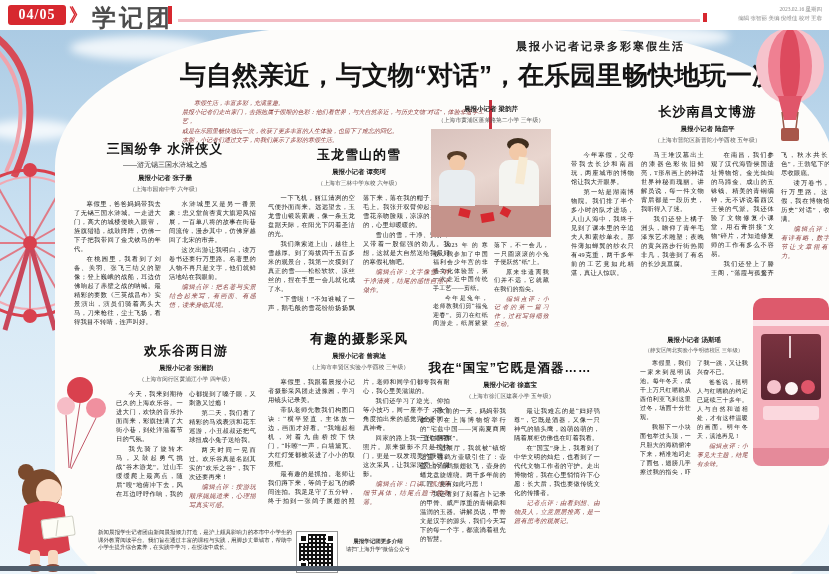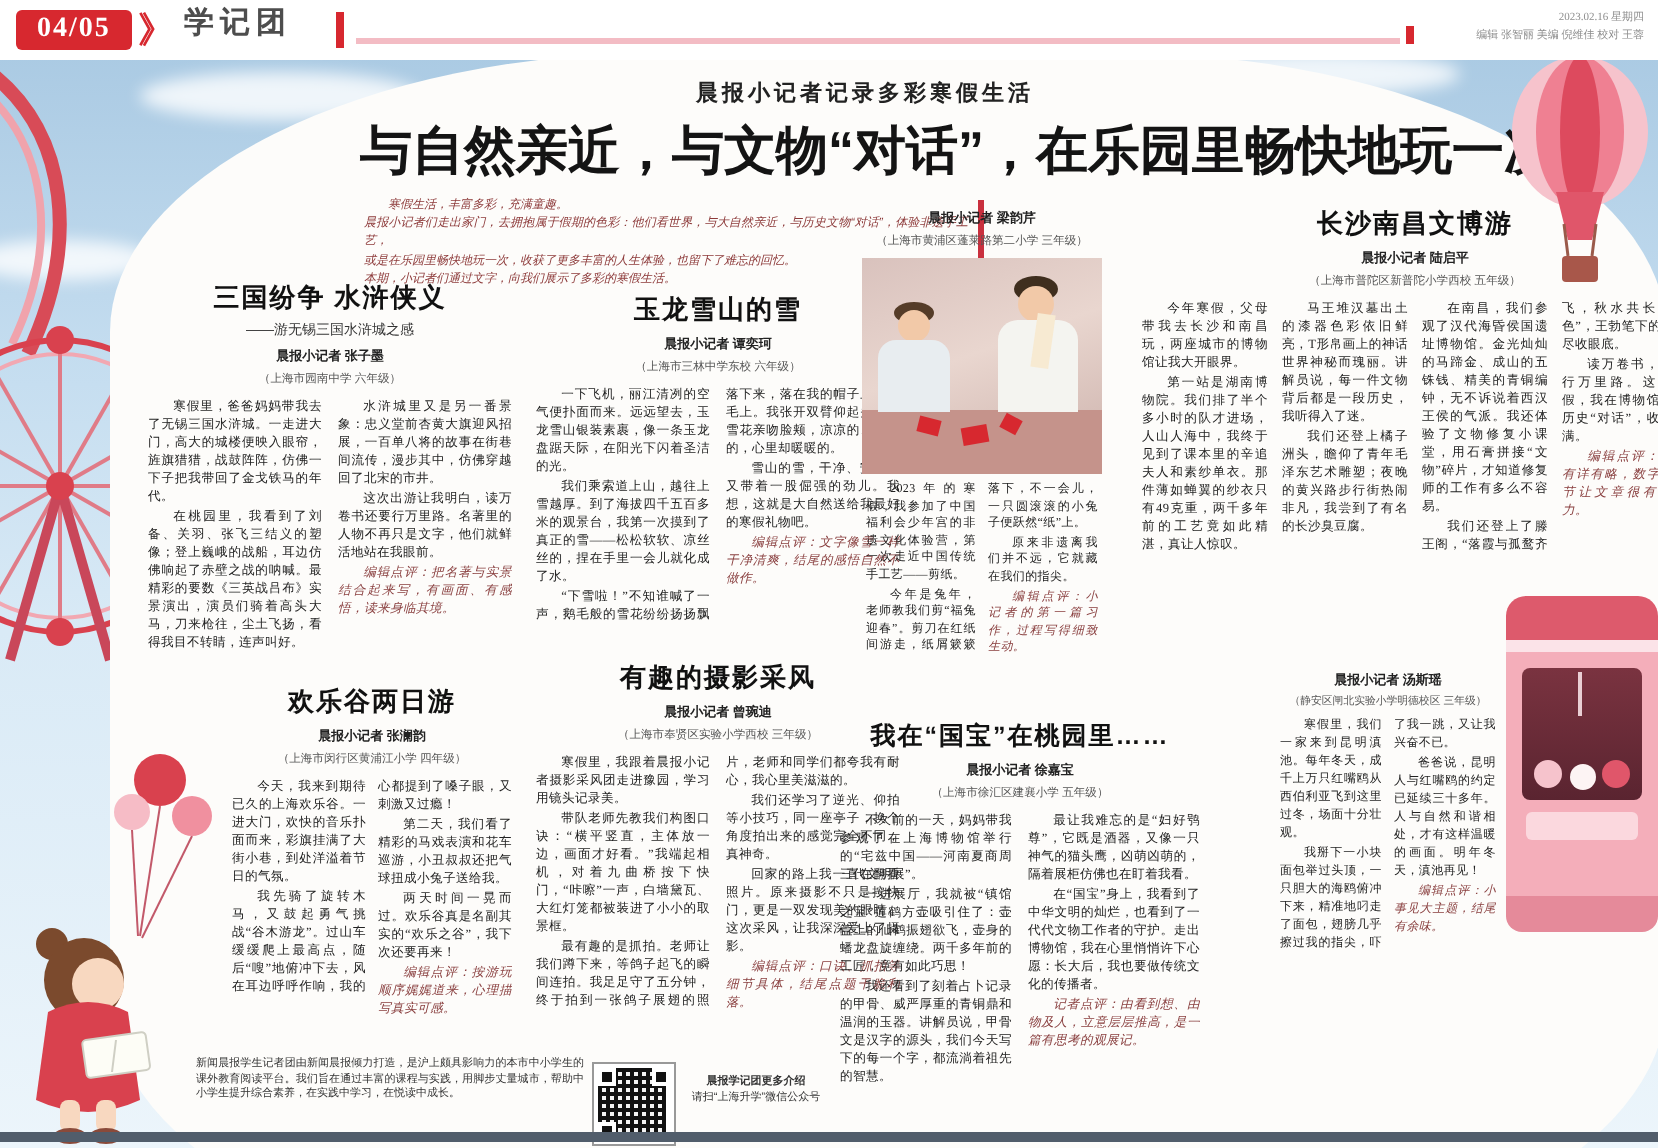--- a/index.html
+++ b/index.html
@@ -11,29 +11,29 @@
   .bg-illu{z-index:1;}
   .over-illu{z-index:5;}
 
   
   .panel{position:absolute;left:55px;top:26px;width:778px;height:614px;background:#fdfcfa;border-radius:280px/140px;z-index:2;}
 
   
   .headbar{position:absolute;left:0;top:0;width:829px;height:30px;background:#ffffff;z-index:6;font-family:Liberation Serif, serif;}
   .badge{position:absolute;left:8px;top:5px;width:58px;height:20px;background:#d7282f;color:#fff;font-weight:bold;font-size:14px;text-align:center;line-height:20px;border-radius:3px;letter-spacing:1px;}
   .chevron{position:absolute;left:69px;top:3px;font-size:18px;color:#d7282f;font-weight:bold;}
-  .section-title{position:absolute;left:92px;top:2px;font-size:15px;color:#4d4d4d;font-weight:bold;letter-spacing:3px;}
+  .section-title{position:absolute;left:92px;top:2px;font-size:24px;color:#4d4d4d;font-weight:bold;letter-spacing:3px;}
   .red-tick{position:absolute;left:168px;top:6px;width:4px;height:18px;background:#d7282f;}
   .pink-line{position:absolute;left:178px;top:19px;width:522px;height:3px;background:#f3bcc4;}
   .red-tick2{position:absolute;left:703px;top:13px;width:4px;height:9px;background:#d7282f;}
   .head-meta{position:absolute;right:7px;top:5px;text-align:right;font-size:5.5px;line-height:9px;color:#8d8d8d;}
 
   
   .masthead{position:absolute;left:180px;top:39px;width:505px;text-align:center;z-index:3;}
-  .kicker{font-size:11px;font-weight:bold;color:#222;letter-spacing:2px;}
+  .kicker{font-size:11px;font-weight:bold;color:#222;letter-spacing:2px;text-align:right;}
   .headline{font-size:26px;font-weight:bold;color:#141414;letter-spacing:0px;margin-top:4px;white-space:nowrap;}
 
   
   .intro{position:absolute;left:182px;top:99px;width:302px;z-index:3;font-style:italic;color:#8d3a3a;font-size:6px;line-height:9.2px;text-align:justify;}
   .intro .line:first-child{text-indent:2em;}
   .intro-divider{position:absolute;left:489px;top:100px;width:3px;height:35px;background:#c9303e;z-index:3;}
 
   
   .article{position:absolute;z-index:3;overflow:hidden;}
   .a-title{margin:0;font-size:13px;font-weight:bold;color:#111;text-align:center;letter-spacing:1px;font-family:"Liberation Sans",sans-serif;}
@@ -244,21 +244,21 @@
     <div class="a-body">
         <div class="para">今天，我来到期待已久的上海欢乐谷。一进大门，欢快的音乐扑面而来，彩旗挂满了大街小巷，到处洋溢着节日的气氛。</div>
         <div class="para">我先骑了旋转木马，又鼓起勇气挑战“谷木游龙”。过山车缓缓爬上最高点，随后“嗖”地俯冲下去，风在耳边呼呼作响，我的心都提到了嗓子眼，又刺激又过瘾！</div>
         <div class="para">第二天，我们看了精彩的马戏表演和花车巡游，小丑叔叔还把气球扭成小兔子送给我。</div>
         <div class="para">两天时间一晃而过。欢乐谷真是名副其实的“欢乐之谷”，我下次还要再来！</div>
         <div class="para comment">编辑点评：按游玩顺序娓娓道来，心理描写真实可感。</div>
       </div>
   </section>
 
   <section class="article" id="a7">
-    <h2 class="a-title" style="font-size:12.5px">我在“国宝”在桃园里……</h2>
+    <h2 class="a-title" style="font-size:12.5px">我在“国宝”它既是酒器……</h2>
     <div class="a-byline">晨报小记者 徐嘉宝</div>
     <div class="a-school">（上海市徐汇区建襄小学 五年级）</div>
     <div class="a-body">
         <div class="para">不久前的一天，妈妈带我参观了在上海博物馆举行的“宅兹中国——河南夏商周三代文明展”。</div>
         <div class="para">一进展厅，我就被“镇馆之宝”莲鹤方壶吸引住了：壶盖上的仙鹤振翅欲飞，壶身的蟠龙盘旋缠绕。两千多年前的工匠，竟有如此巧思！</div>
         <div class="para">我还看到了刻着占卜记录的甲骨、威严厚重的青铜鼎和温润的玉器。讲解员说，甲骨文是汉字的源头，我们今天写下的每一个字，都流淌着祖先的智慧。</div>
         <div class="para">最让我难忘的是“妇好鸮尊”，它既是酒器，又像一只神气的猫头鹰，凶萌凶萌的，隔着展柜仿佛也在盯着我看。</div>
         <div class="para">在“国宝”身上，我看到了中华文明的灿烂，也看到了一代代文物工作者的守护。走出博物馆，我在心里悄悄许下心愿：长大后，我也要做传统文化的传播者。</div>
         <div class="para comment">记者点评：由看到想、由物及人，立意层层推高，是一篇有思考的观展记。</div>
       </div>

